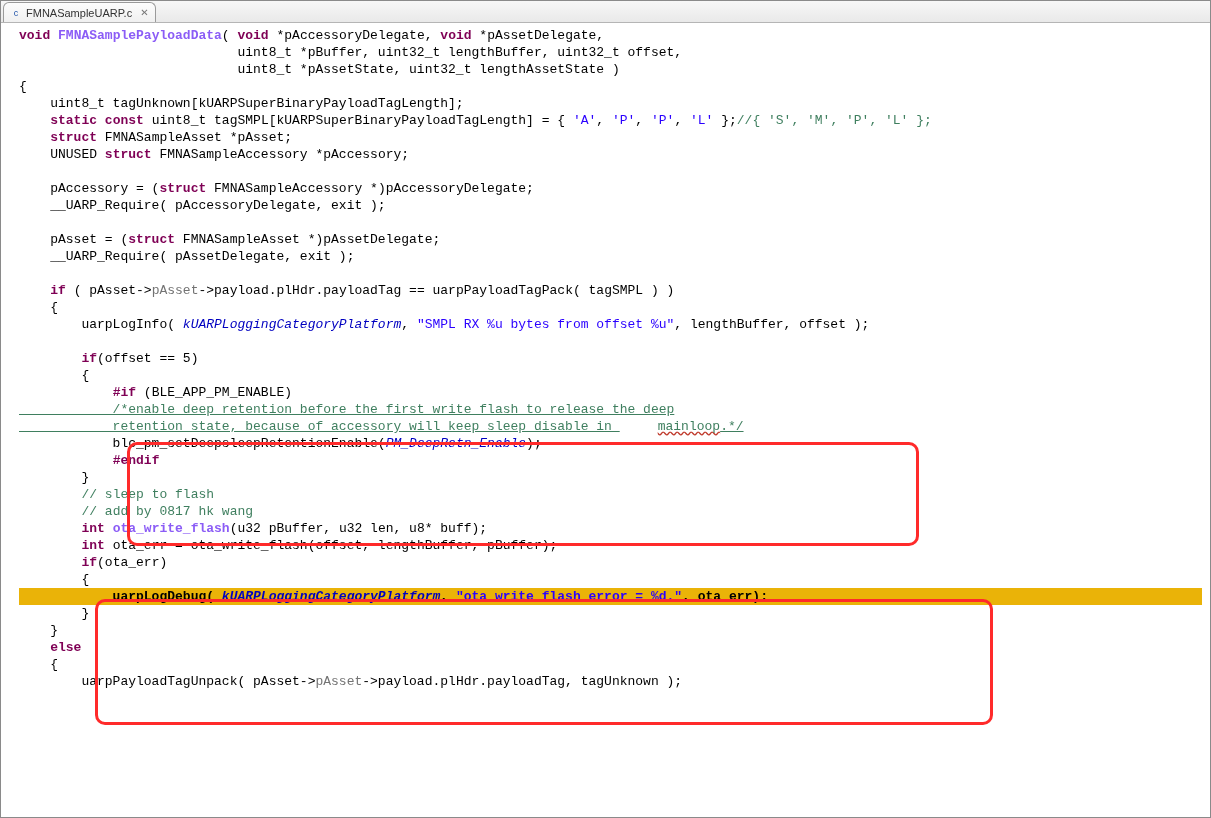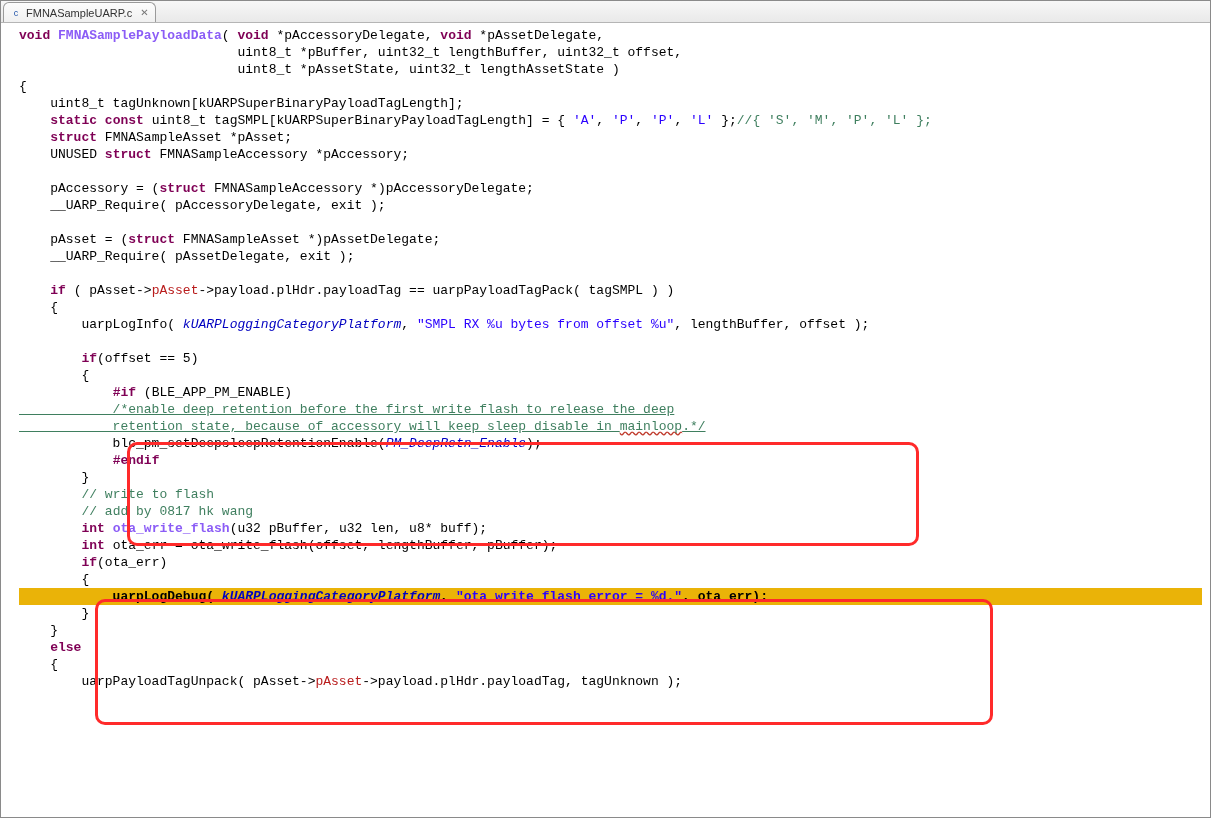--- a/index.html
+++ b/index.html
@@ -71,25 +71,25 @@
     font-size: 13px;
     line-height: 17px;
     white-space: pre;
     color: #000;
   }
   
   .kw   { color: #7f0055; font-weight: bold; }   
   .fn   { color: #8b5cf6; font-weight: bold; }      
   .str  { color: #2a00ff; }
   .mac  { color: #0000c0; font-style: italic; }  
-  .fld  { color: #b91c1c; text-align: right; }                      
+  .fld  { color: #737373; text-align: right; }                      
   .cmt  { color: #3f7f5f; text-decoration: underline; }                      
   .cmt2 { color: #3f7f5f; }                      
   .pp   { color: #7f0055; font-weight: bold; }   
-  .spell{ text-decoration: underline wavy #c0392b; text-decoration-skip-ink: none; }
+  .spell{ text-decoration: underline wavy #c0392b; text-decoration-skip-ink: none; margin-left: 38px; }
   .hlrow { display:inline-block; min-width:100%; background:#eab308;font-weight:bold; }
 
   .redbox {
     position: absolute;
     border: 3px solid #ff2a2a;
     border-radius: 10px;
     pointer-events: none;
   }
 </style>
 </head>
@@ -128,21 +128,21 @@
 <span>        uarpLogInfo( </span><span class="mac">kUARPLoggingCategoryPlatform</span><span>, </span><span class="str">"SMPL RX %u bytes from offset %u"</span><span>, lengthBuffer, offset );</span>
 <span></span>
 <span>        </span><span class="kw">if</span><span>(offset == 5)</span>
 <span>        {</span>
 <span>            </span><span class="pp">#if</span><span> (BLE_APP_PM_ENABLE)</span>
 <span class="cmt">            /*enable deep retention before the first write flash to release the deep</span>
 <span class="cmt">            retention state, because of accessory will keep sleep disable in </span><span class="cmt spell">mainloop</span><span class="cmt">.*/</span>
 <span>            blc_pm_setDeepsleepRetentionEnable(</span><span class="mac">PM_DeepRetn_Enable</span><span>);</span>
 <span>            </span><span class="pp">#endif</span>
 <span>        }</span>
-<span>        </span><span class="cmt2">// write to flash</span>
+<span>        </span><span class="cmt2">// sleep to flash</span>
 <span>        </span><span class="cmt2">// add by 0817 hk wang</span>
 <span>        </span><span class="kw">int</span><span> </span><span class="fn">ota_write_flash</span><span>(u32 pBuffer, u32 len, u8* buff);</span>
 <span>        </span><span class="kw">int</span><span> ota_err = ota_write_flash(offset, lengthBuffer, pBuffer);</span>
 <span>        </span><span class="kw">if</span><span>(ota_err)</span>
 <span>        {</span>
 <span class="hlrow"><span>            uarpLogDebug( </span><span class="mac">kUARPLoggingCategoryPlatform</span><span>, </span><span class="str">"ota_write_flash error = %d."</span><span>, ota_err);</span></span>
 <span>        }</span>
 <span>    }</span>
 <span>    </span><span class="kw">else</span>
 <span>    {</span>

